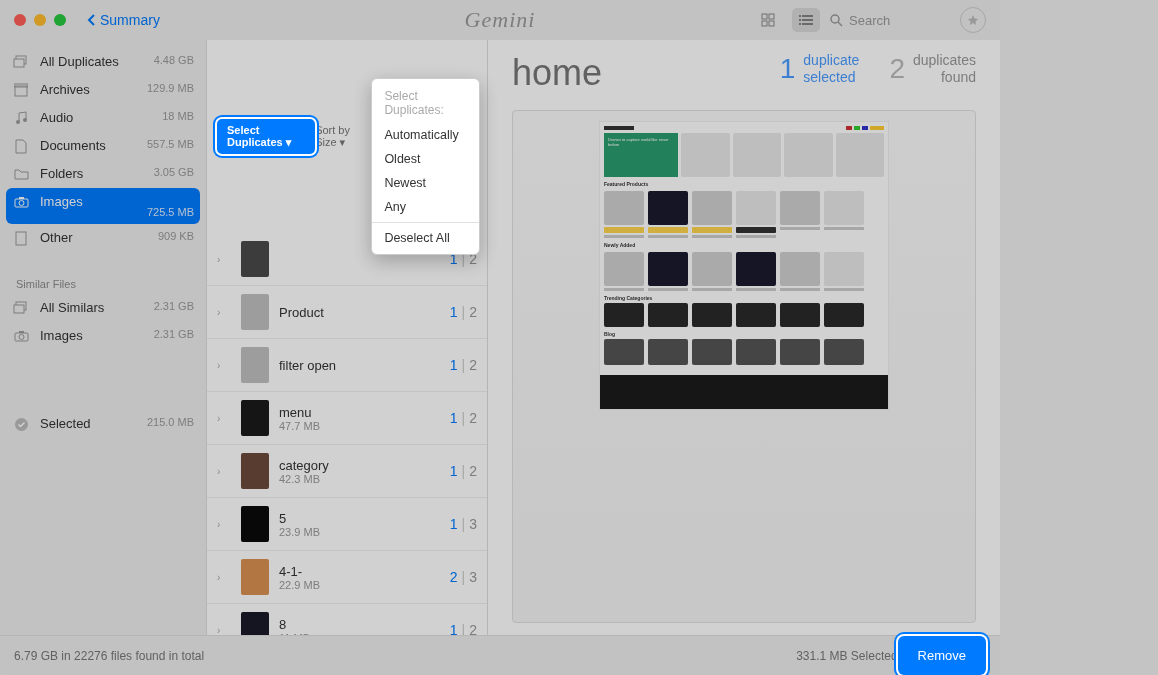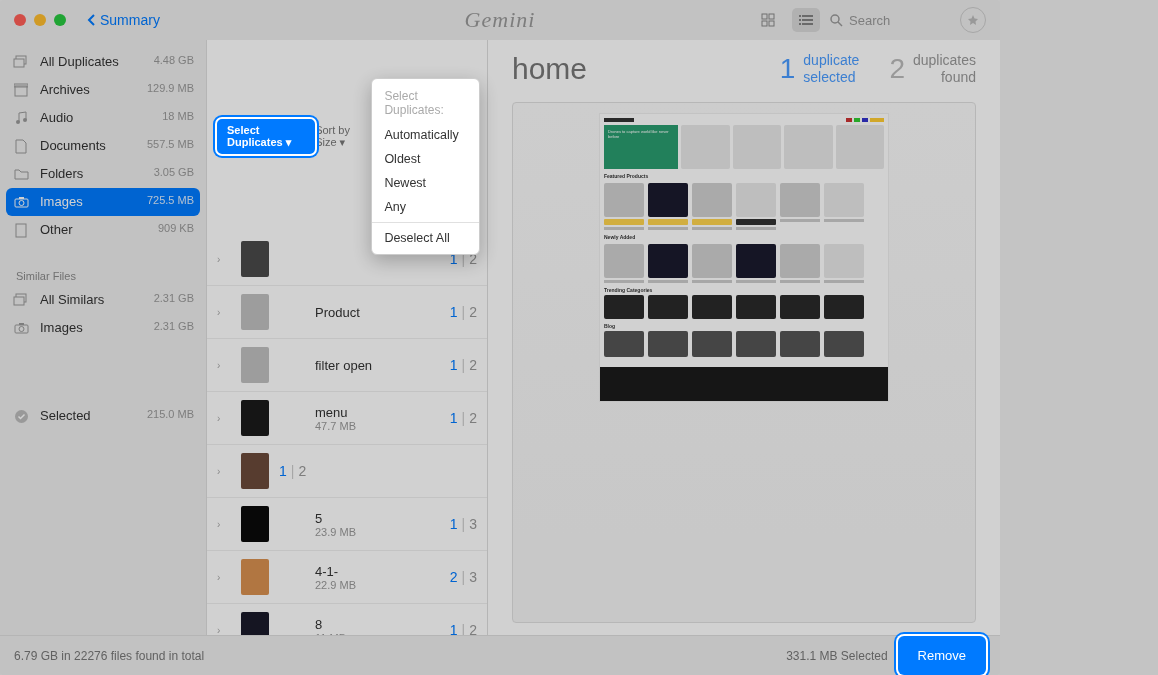--- a/index.html
+++ b/index.html
@@ -24,50 +24,50 @@
 .main-body { flex: 1; display: flex; min-height: 0; }
 
 .sidebar { width: 206px; background: #ededed; padding: 8px 0; overflow-y: auto; }
 .sidebar-section-title { font-size: 11px; color: #8a8a8a; padding: 6px 16px 4px; font-weight: 500; }
 .sidebar-item { display: flex; align-items: flex-start; padding: 6px 12px; font-size: 13px; color: #333; cursor: pointer; position: relative; }
 .sidebar-item.active { background: #007aff; color: white; border-radius: 6px; margin: 0 6px; padding: 6px 6px; }
 .sidebar-item .icon-slot { width: 18px; height: 16px; margin-right: 10px; display: flex; align-items: center; justify-content: center; color: #888; }
 .sidebar-item.active .icon-slot { color: white; }
 .sidebar-item .label { flex: 1; }
 .sidebar-item .size { font-size: 11px; color: #999; }
-.sidebar-item.active .size { color: rgba(255,255,255,0.85); }
+.sidebar-item.active .size { color: rgba(255,255,255,0.85); margin-top: 12px; }
 .sidebar-spacer { height: 20px; }
 .sidebar-item.selected-row .icon-slot svg { fill: #aaa; }
 
 .center-panel { width: 282px; background: #fff; border-left: 1px solid #ddd; border-right: 1px solid #ddd; display: flex; flex-direction: column; }
 .center-header { display: flex; justify-content: space-between; align-items: center; padding: 8px 10px; font-size: 11px; color: #888; position: relative; }
 .select-dup-btn { background: #007aff; color: white; border-radius: 5px; padding: 3px 8px; font-size: 11px; border: 2px solid #007aff; box-shadow: 0 0 0 2px #fff, 0 0 0 4px #007aff; font-weight: 600; }
 .sort-by { font-size: 11px; color: #777; }
 
 .dropdown { position: absolute; top: 30px; left: 3px; width: 138px; background: #fff; border: 1px solid #ccc; border-radius: 6px; box-shadow: 0 6px 20px rgba(0,0,0,0.25); z-index: 100; padding: 4px 0; }
 .dropdown-header { font-size: 12px; color: #aaa; padding: 6px 12px; }
 .dropdown-item { font-size: 12.5px; padding: 5px 12px; cursor: pointer; color: #333; }
 .dropdown-item.highlighted { background: #fff; font-weight: 500; }
 .dropdown-divider { height: 1px; background: #e0e0e0; margin: 3px 0; }
 
 .file-list { flex: 1; overflow-y: auto; }
 .file-row { display: flex; align-items: center; padding: 8px 10px; border-bottom: 1px solid #eee; font-size: 13px; position: relative; }
 .file-row .chevron { width: 14px; color: #aaa; font-size: 10px; }
 .file-row .thumb { width: 28px; height: 36px; background: #333; margin: 0 10px; border-radius: 2px; flex-shrink: 0; }
-.file-row .info { flex: 1; min-width: 0; margin-left: 36px; }
+.file-row .info { flex: 1; min-width: 0; }
 .file-row .fname { font-size: 13px; color: #333; white-space: nowrap; overflow: hidden; text-overflow: ellipsis; }
 .file-row .fsize { font-size: 11px; color: #999; }
 .file-row .counts { font-size: 14px; display: flex; gap: 4px; align-items: center; }
 .file-row .counts .sel { color: #007aff; font-weight: 500; }
 .file-row .counts .sep { color: #ccc; }
 .file-row .counts .tot { color: #999; }
 
 .right-panel { flex: 1; background: #fff; display: flex; flex-direction: column; padding: 12px 24px; }
 .right-header { display: flex; justify-content: space-between; align-items: flex-start; margin-bottom: 16px; }
-.right-title { font-size: 30px; color: #777; font-weight: 300; }
+.right-title { font-size: 36px; color: #777; font-weight: 300; }
 .right-stats { display: flex; gap: 30px; }
 .stat { display: flex; align-items: center; gap: 8px; }
 .stat-num { font-size: 28px; font-weight: 300; }
 .stat-num.blue { color: #4a9cff; }
 .stat-num.gray { color: #bbb; }
 .stat-label { font-size: 14px; line-height: 1.2; }
 .stat-label.blue { color: #4a9cff; }
 .stat-label.gray { color: #999; text-align: right; }
 
 .preview { flex: 1; background: linear-gradient(#fafafa,#f4f4f4); border: 1px solid #e0e0e0; border-radius: 4px; overflow: hidden; display: flex; align-items: flex-start; justify-content: center; padding: 10px; }
@@ -327,20 +327,24 @@
     </div>
     <div class="counts">
       <span class="sel">1</span>
       <span class="sep">|</span>
       <span class="tot">2</span>
     </div>
           </div>
           <div class="file-row">
     <span class="chevron">›</span>
     <div class="thumb" style="background:#6b4a3a"></div>
+    <div class="info">
+      <div class="fname">category</div>
+      <div class="fsize">42.3 MB</div>
+    </div>
     <div class="counts">
       <span class="sel">1</span>
       <span class="sep">|</span>
       <span class="tot">2</span>
     </div>
           </div>
           <div class="file-row">
     <span class="chevron">›</span>
     <div class="thumb" style="background:#0a0a0a"></div>
     <div class="info">
@@ -496,18 +500,18 @@
           </div>
           <div class="pv-footer"></div>
         </div>
       </div>
     </div>
   </div>
 
   <div class="bottom-bar">
     <span>6.79 GB in 22276 files found in total</span>
     <span class="spacer"></span>
-    <span style="margin-right:10px">331.1 MB Selected</span>
+    <span style="margin-right:0">331.1 MB Selected</span>
     <button class="remove-btn no-dim">Remove</button>
   </div>
 </div>
 
 <div class="overlay-dim"></div>
 
 </body></html>

